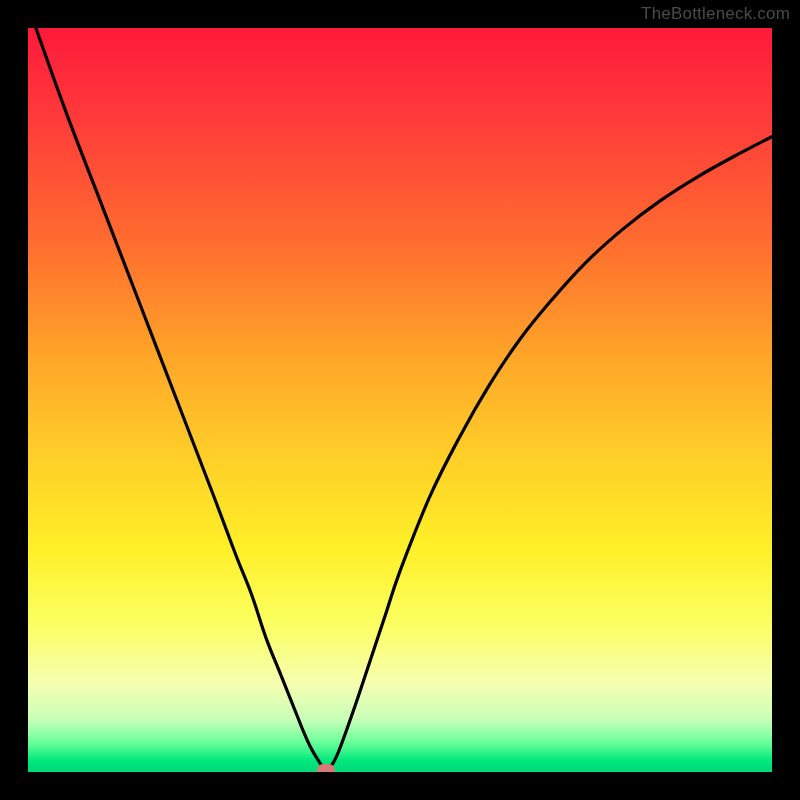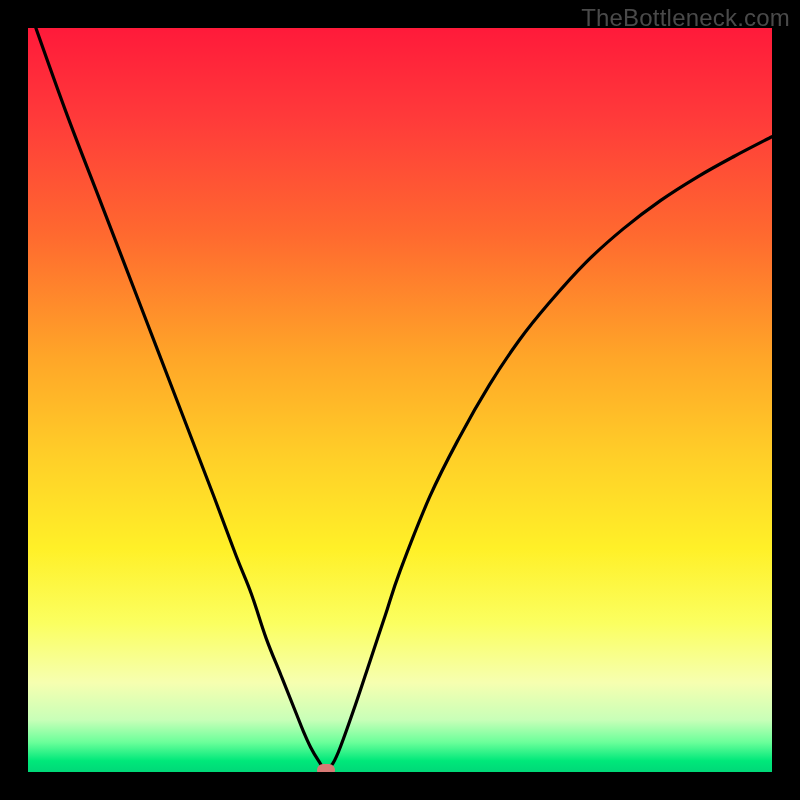--- a/index.html
+++ b/index.html
@@ -43,21 +43,21 @@
       #6bff9a 96%,
       #00e87a 98.5%,
       #00d878 100%
     );
   }
   .watermark {
     position: absolute;
     top: 4px;
     right: 10px;
     color: #4a4a4a;
-    font-size: 24px;
+    font-size: 17px;
     font-weight: 500;
     letter-spacing: 0.2px;
     user-select: none;
   }
   svg.curve {
     position: absolute;
     inset: 0;
     width: 100%;
     height: 100%;
   }

